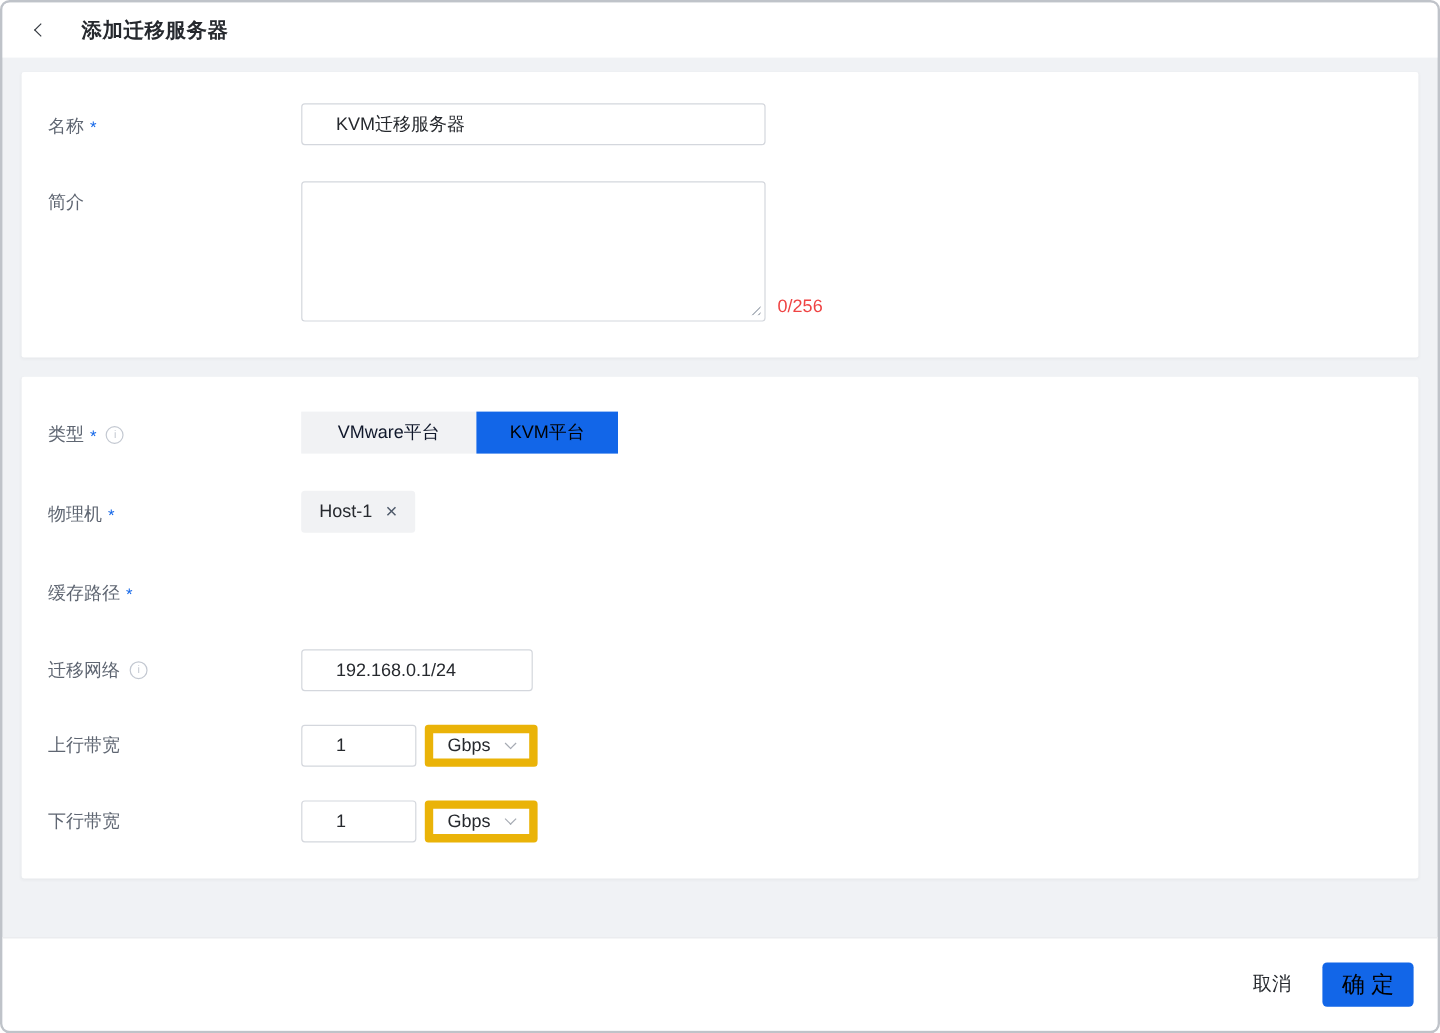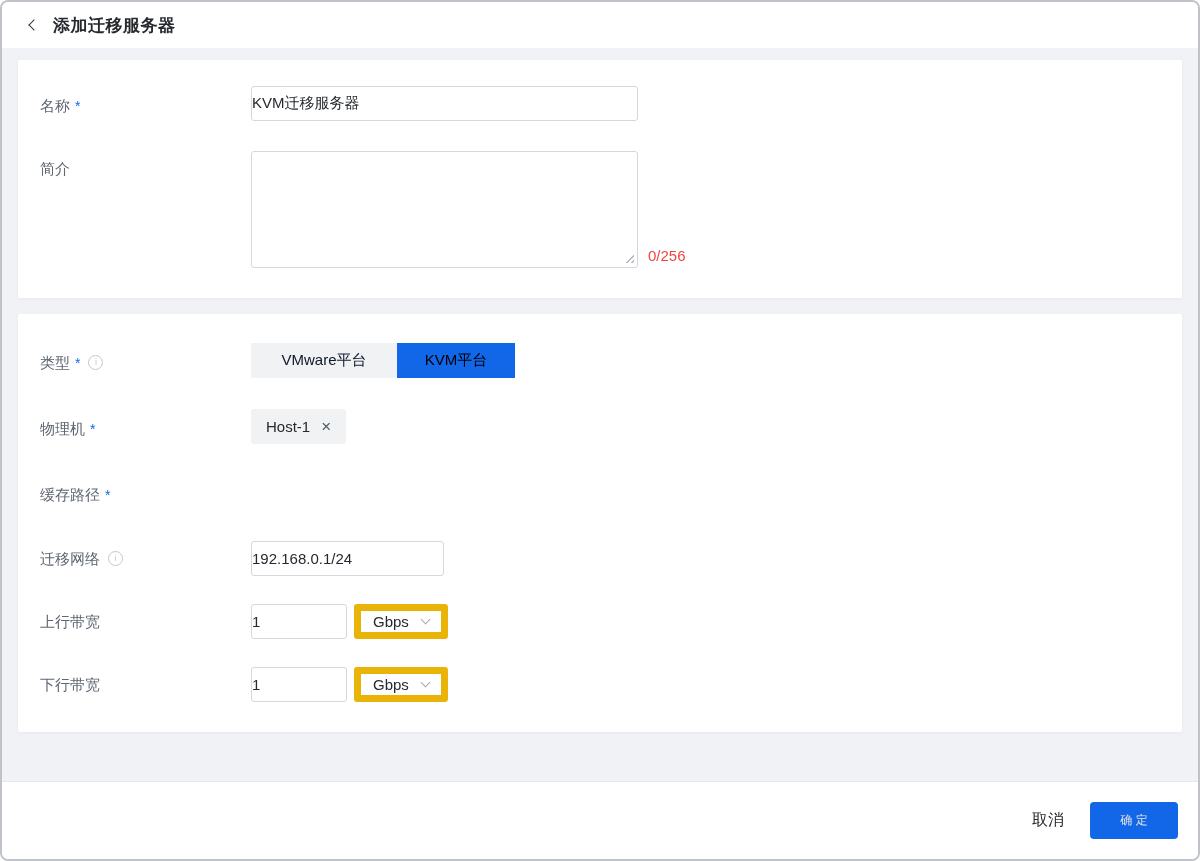--- a/index.html
+++ b/index.html
@@ -13,21 +13,21 @@
     background: #f0f2f5;
     overflow: hidden;
     display: flex; flex-direction: column;
   }
 
   
   .hdr {
     height: 46px; flex: 0 0 46px;
     background: #fff;
     display: flex; align-items: center;
-    padding: 0 22px; gap: 13px;
+    padding: 0 22px; gap: 28px;
   }
   .back-btn {
     width: 16px; height: 16px; display: flex; align-items: center; justify-content: center;
     cursor: pointer; background: none; border: none; padding: 0;
   }
   .chev-left {
     width: 8px; height: 8px;
     border-left: 1.6px solid #33383f; border-bottom: 1.6px solid #33383f;
     transform: rotate(45deg); display: inline-block; margin-left: 3px;
   }
@@ -54,21 +54,21 @@
   }
   .req { color: #1266e8; font-size: 14px; margin-top: 3px; }
   .info-icon {
     width: 15px; height: 15px; border: 1px solid #c3c8d1; border-radius: 50%;
     color: #c3c8d1; font-size: 9px; line-height: 13px; text-align: center;
     font-style: normal; margin-left: 3px; flex: 0 0 15px;
   }
 
   .txt-input {
     height: 35px; border: 1px solid #d4d7dd; border-radius: 3px;
-    padding: 0 0; font-size: 15px; color: #26292e;
+    padding: 0 28px; font-size: 15px; color: #26292e;
     font-family: inherit; outline: none; background: #fff;
   }
   .w-lg { width: 387px; }
   .w-md { width: 193px; }
   .w-sm { width: 96px; }
 
   .textarea-wrap { position: relative; display: flex; align-items: flex-end; gap: 10px; }
   .desc-textarea {
     width: 387px; height: 117px;
     border: 1px solid #d4d7dd; border-radius: 3px;
@@ -120,22 +120,22 @@
     height: 78px; flex: 0 0 78px;
     background: #fff; border-top: 1px solid #e6e8eb;
     display: flex; align-items: center; justify-content: flex-end;
     padding: 0 20px; gap: 26px;
   }
   .btn-text {
     background: none; border: none; cursor: pointer; font-family: inherit;
     font-size: 16px; color: #26292e; padding: 0;
   }
   .btn-primary {
-    width: 88px; height: 37px; border: none; border-radius: 4px; cursor: pointer;
-    background: #1266e8; color: #e5e5e5; font-size: 12px; font-family: inherit;
+    width: 76px; height: 37px; border: none; border-radius: 4px; cursor: pointer;
+    background: #1266e8; color: #000000; font-size: 19px; font-family: inherit;
     display: flex; align-items: center; justify-content: center;
   }
 </style>
 </head>
 <body>
 
 <div class="window">
 
   <div class="hdr">
     <button class="back-btn">

